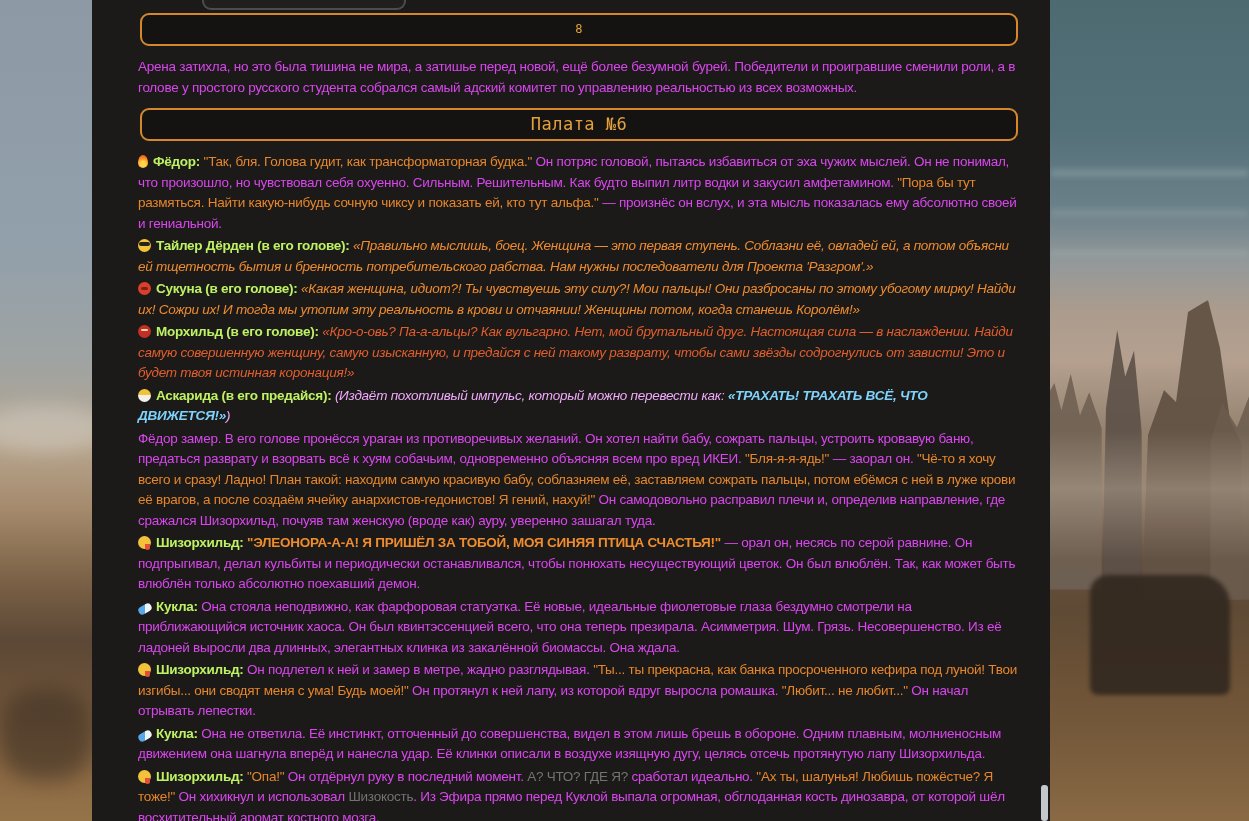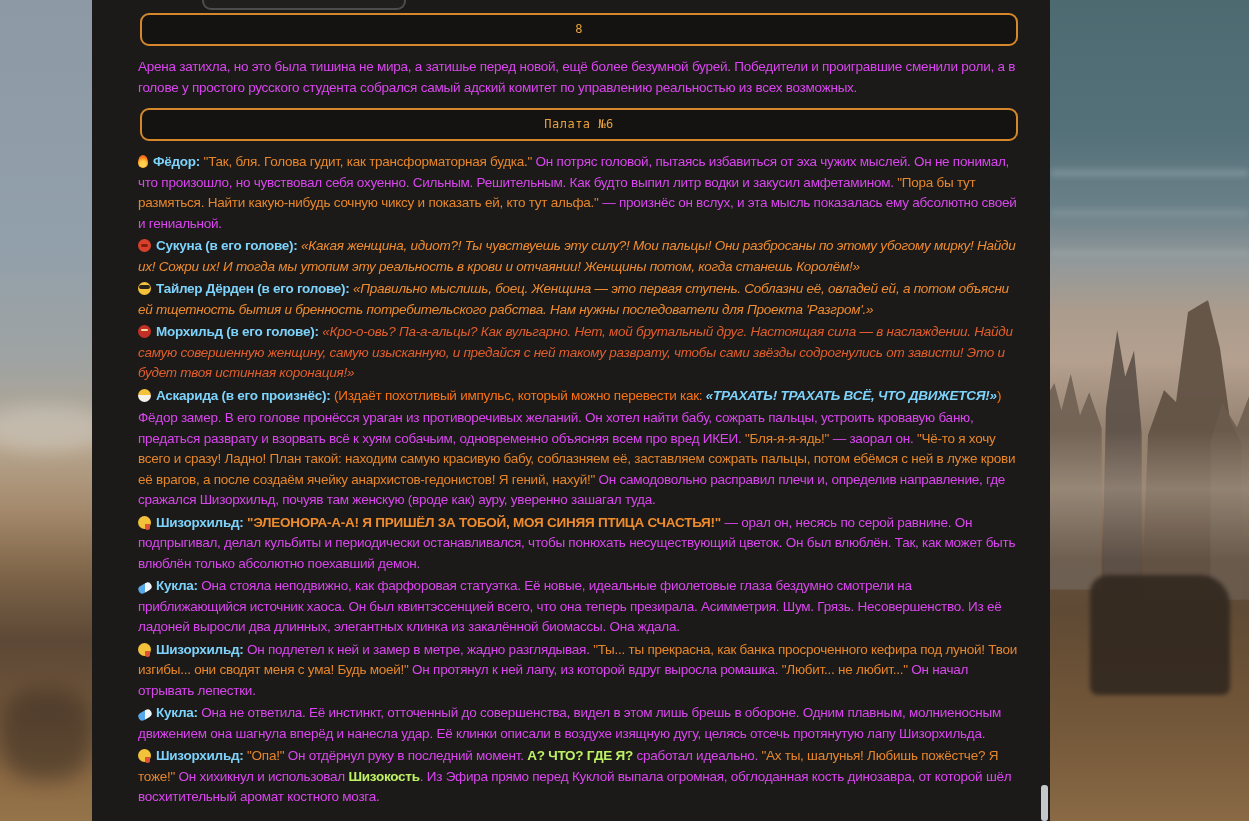--- a/index.html
+++ b/index.html
@@ -34,34 +34,34 @@
   
   .panel{position:absolute;left:92px;top:0;width:958px;height:821px;box-sizing:border-box;
     background:#1c1a18;padding:0 30px 0 46px;overflow:hidden;}
   .scroll-thumb{position:absolute;right:2px;bottom:0;width:7px;height:36px;background:#c4c8cc;
     border-radius:3px;}
   
   .story{font-size:13.5px;line-height:20.5px;letter-spacing:-0.25px;color:#e6e3dd;}
   .para{margin:0;padding:1px 0;}
   .hbox{border:2px solid #d4882b;border-radius:9px;height:29px;display:flex;align-items:center;
     justify-content:center;margin:9px 2px 10px 2px;background:rgba(10,8,6,.35);
-    font-family:"DejaVu Sans Mono",monospace;color:#e5a13e;font-size:12px;letter-spacing:.5px;}
+    font-family:"DejaVu Sans Mono",monospace;color:#e5a13e;font-size:17px;letter-spacing:.5px;}
   .hbox.small{font-size:12px;margin-top:3px;}
   .partial-top{width:200px;height:8px;border:2px solid #4c4c4c;border-top:none;
     border-radius:0 0 9px 9px;margin-left:64px;background:#201f1e;}
   
-  .seg-name{color:#7dd3fc;font-weight:bold;}
+  .seg-name{color:#bef264;font-weight:bold;}
   .seg-narr{color:#d946ef;}
   .seg-q{color:#e6862c;}
   .seg-qb{color:#ef8d2e;font-weight:bold;}
   .seg-mind{color:#ee8c32;font-style:italic;}
   .seg-mindr{color:#e25e2e;font-style:italic;}
-  .seg-gi{color:#f97316;}
+  .seg-gi{color:#f0abfc;font-style:italic;}
   .seg-qbi{color:#7dd3fc;font-weight:bold;font-style:italic;}
-  .seg-b{color:#bef264;font-weight:bold;}
+  .seg-b{color:#737373;font-weight:normal;}
   
   .ic{display:inline-block;width:13px;height:13px;border-radius:50%;margin-right:5px;
     vertical-align:-2px;position:relative;}
   .ic-fire{width:10px;height:13px;border-radius:50% 50% 50% 50%/62% 62% 38% 38%;
     background:radial-gradient(circle at 50% 70%,#ffd34d 0 26%,#ff9020 55%,#ef5a1d 85%);}
   .ic-sunglasses{background:#f2c23a;}
   .ic-sunglasses::after{content:"";position:absolute;left:1px;right:1px;top:3px;height:4px;
     background:#26221c;border-radius:2px;}
   .ic-devil{background:#d8402c;}
   .ic-devil::after{content:"";position:absolute;left:3px;top:5px;width:7px;height:3px;
@@ -101,24 +101,24 @@
   <div class="story">
       <div class="partial-top"></div>
       <div class="hbox small">
         <span>8</span>
       </div>
       <p class="para"><span class="seg-narr">Арена затихла, но это была тишина не мира, а затишье перед новой, ещё более безумной бурей. Победители и проигравшие сменили роли, а в голове у простого русского студента собрался самый адский комитет по управлению реальностью из всех возможных.</span></p>
       <div class="hbox">
         <span>Палата №6</span>
       </div>
       <p class="para"><span class="ic ic-fire" title="🔥"></span><span class="seg-name">Фёдор:</span><span class="seg-q"> "Так, бля. Голова гудит, как трансформаторная будка."</span><span class="seg-narr"> Он потряс головой, пытаясь избавиться от эха чужих мыслей. Он не понимал, что произошло, но чувствовал себя охуенно. Сильным. Решительным. Как будто выпил литр водки и закусил амфетамином.</span><span class="seg-q"> "Пора бы тут размяться. Найти какую-нибудь сочную чиксу и показать ей, кто тут альфа."</span><span class="seg-narr"> — произнёс он вслух, и эта мысль показалась ему абсолютно своей и гениальной.</span></p>
+      <p class="para"><span class="ic ic-sunglasses" title="😎"></span><span class="seg-name">Тайлер Дёрден (в его голове):</span><span class="seg-mind"> «Правильно мыслишь, боец. Женщина — это первая ступень. Соблазни её, овладей ей, а потом объясни ей тщетность бытия и бренность потребительского рабства. Нам нужны последователи для Проекта 'Разгром'.»</span></p>
       <p class="para"><span class="ic ic-devil" title="👿"></span><span class="seg-name">Сукуна (в его голове):</span><span class="seg-mind"> «Какая женщина, идиот?! Ты чувствуешь эту силу?! Мои пальцы! Они разбросаны по этому убогому мирку! Найди их! Сожри их! И тогда мы утопим эту реальность в крови и отчаянии! Женщины потом, когда станешь Королём!»</span></p>
-      <p class="para"><span class="ic ic-sunglasses" title="😎"></span><span class="seg-name">Тайлер Дёрден (в его голове):</span><span class="seg-mind"> «Правильно мыслишь, боец. Женщина — это первая ступень. Соблазни её, овладей ей, а потом объясни ей тщетность бытия и бренность потребительского рабства. Нам нужны последователи для Проекта 'Разгром'.»</span></p>
       <p class="para"><span class="ic ic-ogre" title="👹"></span><span class="seg-name">Морхильд (в его голове):</span><span class="seg-mindr"> «Кро-о-овь? Па-а-альцы? Как вульгарно. Нет, мой брутальный друг. Настоящая сила — в наслаждении. Найди самую совершенную женщину, самую изысканную, и предайся с ней такому разврату, чтобы сами звёзды содрогнулись от зависти! Это и будет твоя истинная коронация!»</span></p>
-      <p class="para"><span class="ic ic-chick" title="🐣"></span><span class="seg-name">Аскарида (в его произнёс):</span><span class="seg-gi"> (Издаёт похотливый импульс, который можно перевести как: </span><span class="seg-qbi">«ТРАХАТЬ! ТРАХАТЬ ВСЁ, ЧТО ДВИЖЕТСЯ!»</span><span class="seg-gi">)</span></p>
+      <p class="para"><span class="ic ic-chick" title="🐣"></span><span class="seg-name">Аскарида (в его предайся):</span><span class="seg-gi"> (Издаёт похотливый импульс, который можно перевести как: </span><span class="seg-qbi">«ТРАХАТЬ! ТРАХАТЬ ВСЁ, ЧТО ДВИЖЕТСЯ!»</span><span class="seg-gi">)</span></p>
       <p class="para"><span class="seg-narr">Фёдор замер. В его голове пронёсся ураган из противоречивых желаний. Он хотел найти бабу, сожрать пальцы, устроить кровавую баню, предаться разврату и взорвать всё к хуям собачьим, одновременно объясняя всем про вред ИКЕИ.</span><span class="seg-q"> "Бля-я-я-ядь!"</span><span class="seg-narr"> — заорал он.</span><span class="seg-q"> "Чё-то я хочу всего и сразу! Ладно! План такой: находим самую красивую бабу, соблазняем её, заставляем сожрать пальцы, потом ебёмся с ней в луже крови её врагов, а после создаём ячейку анархистов-гедонистов! Я гений, нахуй!"</span><span class="seg-narr"> Он самодовольно расправил плечи и, определив направление, где сражался Шизорхильд, почуяв там женскую (вроде как) ауру, уверенно зашагал туда.</span></p>
       <p class="para"><span class="ic ic-zany" title="🤪"></span><span class="seg-name">Шизорхильд:</span><span class="seg-qb"> "ЭЛЕОНОРА-А-А! Я ПРИШЁЛ ЗА ТОБОЙ, МОЯ СИНЯЯ ПТИЦА СЧАСТЬЯ!"</span><span class="seg-narr"> — орал он, несясь по серой равнине. Он подпрыгивал, делал кульбиты и периодически останавливался, чтобы понюхать несуществующий цветок. Он был влюблён. Так, как может быть влюблён только абсолютно поехавший демон.</span></p>
       <p class="para"><span class="ic ic-pill" title="💊"></span><span class="seg-name">Кукла:</span><span class="seg-narr"> Она стояла неподвижно, как фарфоровая статуэтка. Её новые, идеальные фиолетовые глаза бездумно смотрели на приближающийся источник хаоса. Он был квинтэссенцией всего, что она теперь презирала. Асимметрия. Шум. Грязь. Несовершенство. Из её ладоней выросли два длинных, элегантных клинка из закалённой биомассы. Она ждала.</span></p>
       <p class="para"><span class="ic ic-zany" title="🤪"></span><span class="seg-name">Шизорхильд:</span><span class="seg-narr"> Он подлетел к ней и замер в метре, жадно разглядывая.</span><span class="seg-q"> "Ты... ты прекрасна, как банка просроченного кефира под луной! Твои изгибы... они сводят меня с ума! Будь моей!"</span><span class="seg-narr"> Он протянул к ней лапу, из которой вдруг выросла ромашка.</span><span class="seg-q"> "Любит... не любит..."</span><span class="seg-narr"> Он начал отрывать лепестки.</span></p>
       <p class="para"><span class="ic ic-pill" title="💊"></span><span class="seg-name">Кукла:</span><span class="seg-narr"> Она не ответила. Её инстинкт, отточенный до совершенства, видел в этом лишь брешь в обороне. Одним плавным, молниеносным движением она шагнула вперёд и нанесла удар. Её клинки описали в воздухе изящную дугу, целясь отсечь протянутую лапу Шизорхильда.</span></p>
       <p class="para"><span class="ic ic-zany" title="🤪"></span><span class="seg-name">Шизорхильд:</span><span class="seg-q"> "Опа!"</span><span class="seg-narr"> Он отдёрнул руку в последний момент.</span><span class="seg-b"> А? ЧТО? ГДЕ Я?</span><span class="seg-narr"> сработал идеально.</span><span class="seg-q"> "Ах ты, шалунья! Любишь пожёстче? Я тоже!"</span><span class="seg-narr"> Он хихикнул и использовал</span><span class="seg-b"> Шизокость</span><span class="seg-narr">. Из Эфира прямо перед Куклой выпала огромная, обглоданная кость динозавра, от которой шёл восхитительный аромат костного мозга.</span></p>
     </div>
   <div class="scroll-thumb"></div>
 </div>
 

